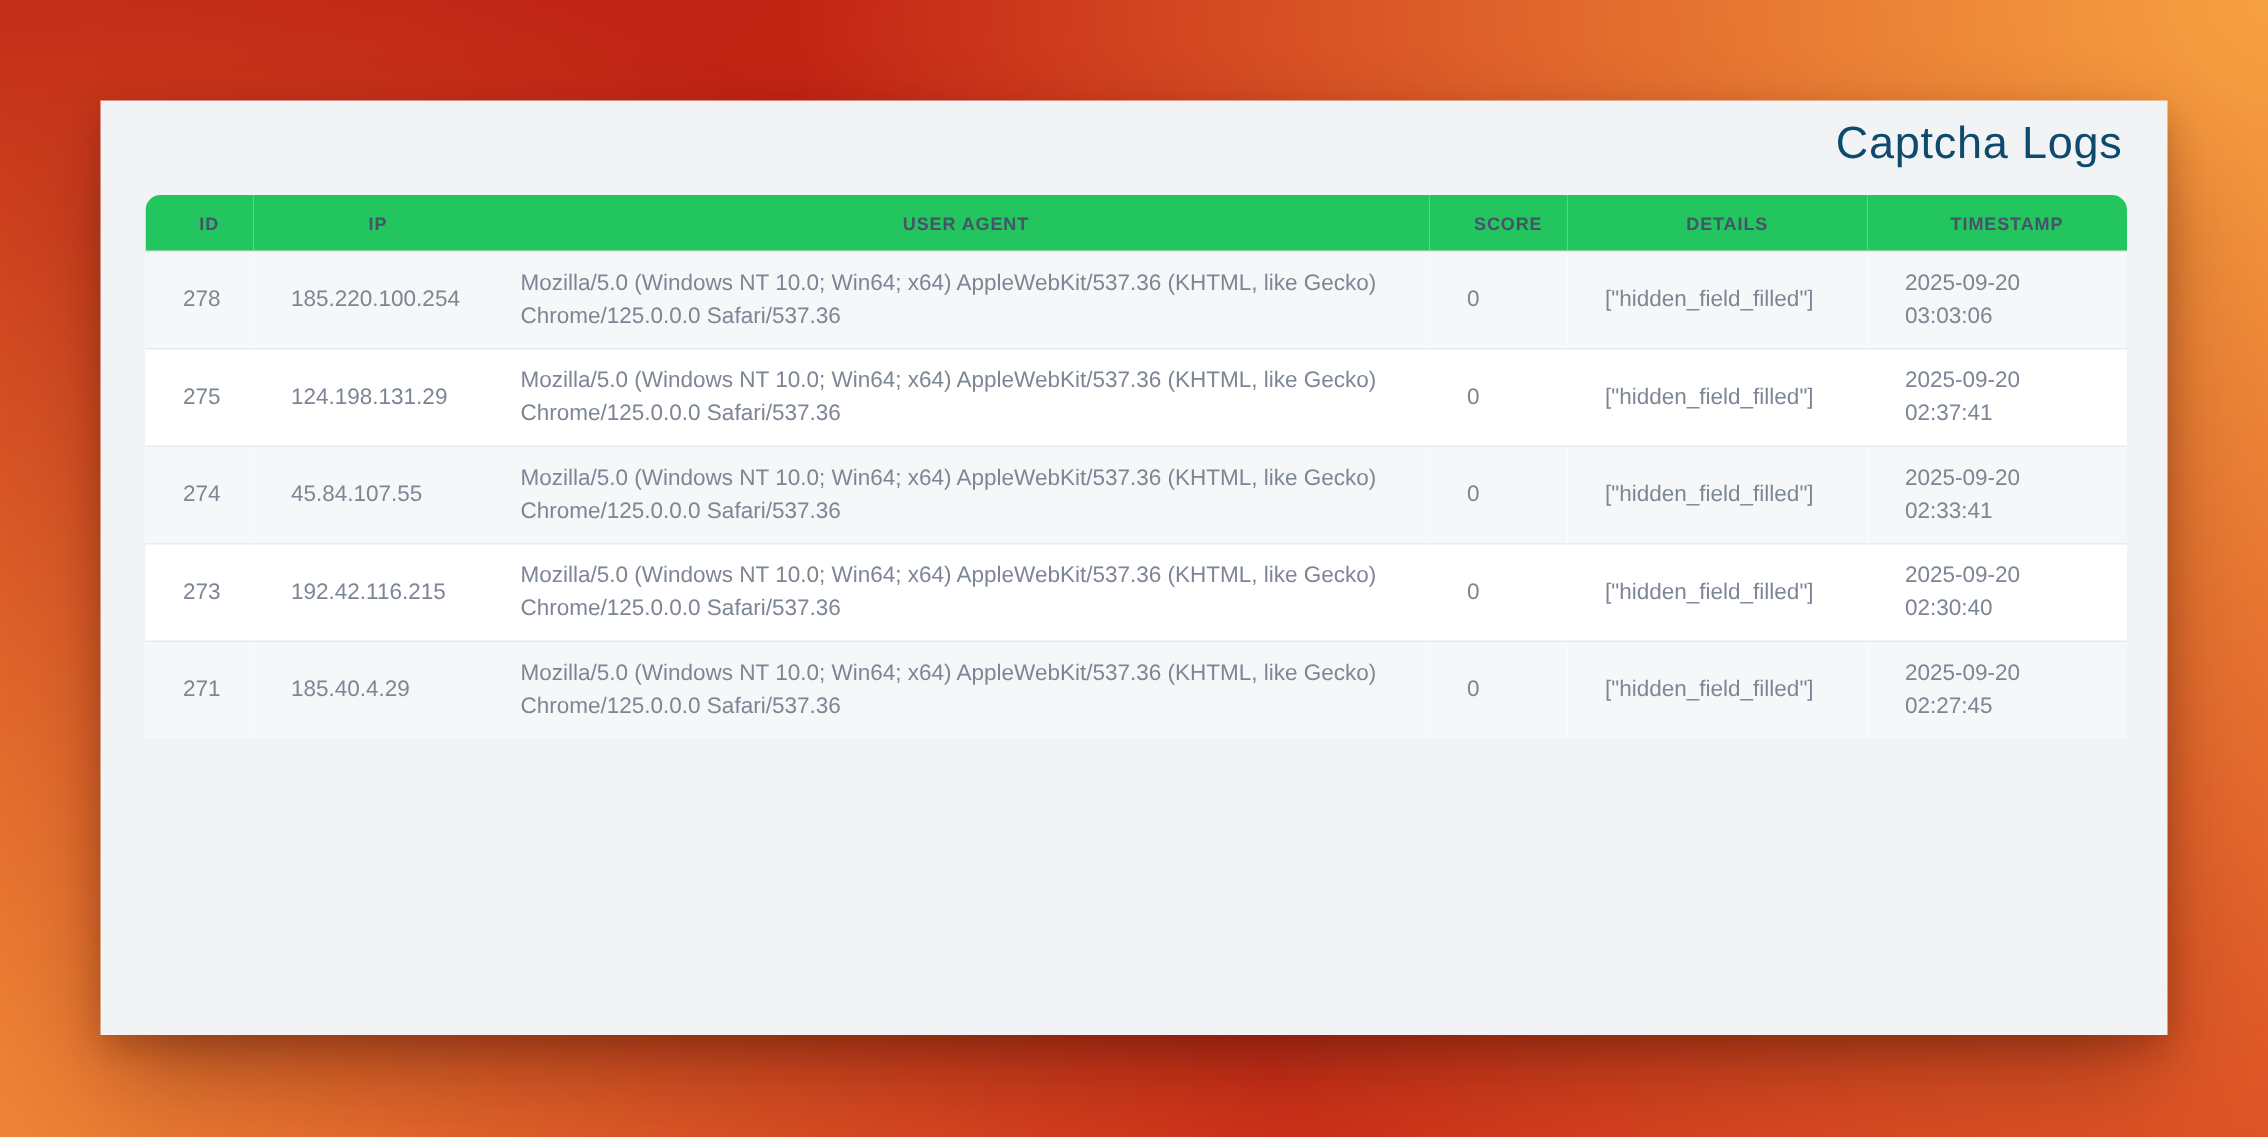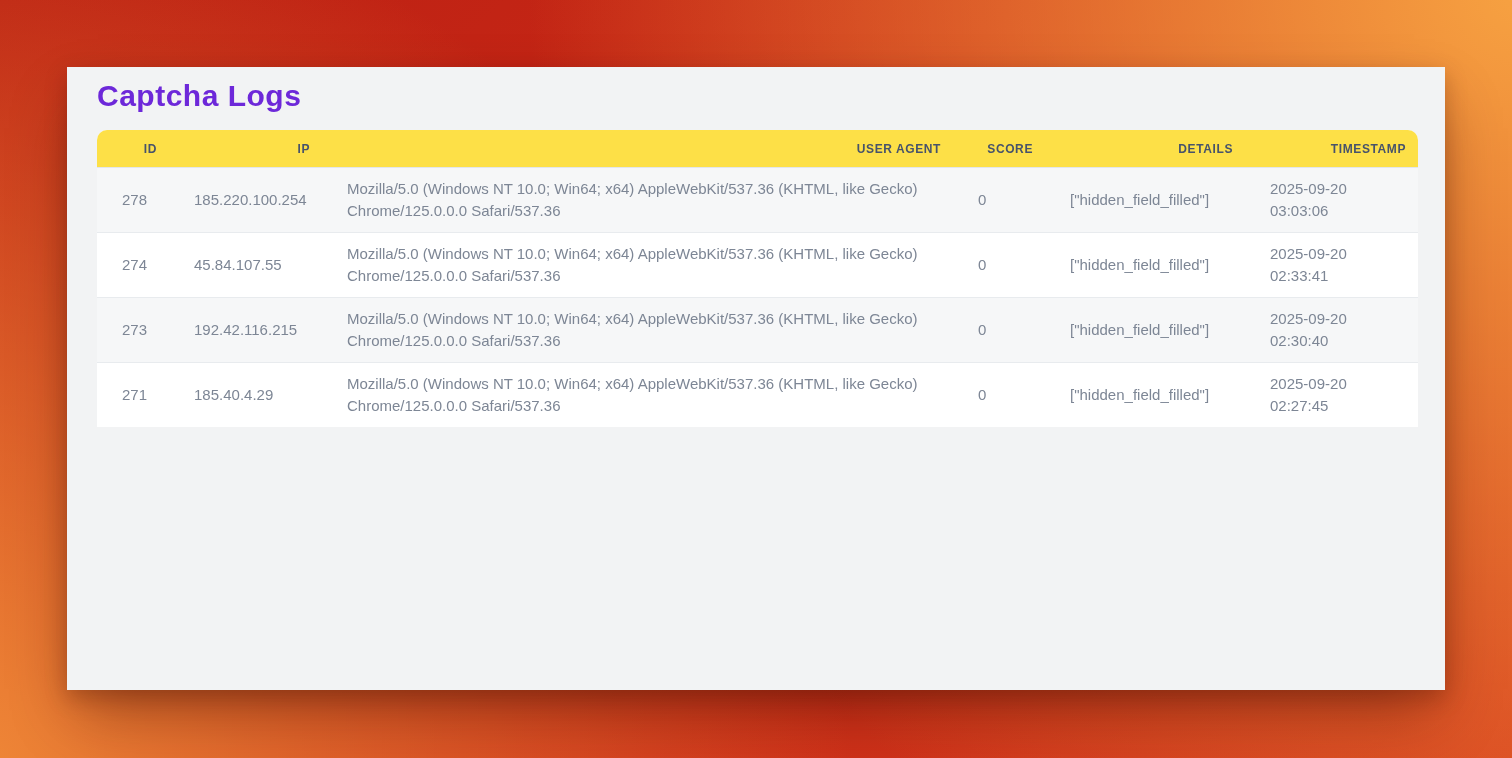--- a/index.html
+++ b/index.html
@@ -22,38 +22,39 @@
     width: 1378px; height: 623px;
     background: #f2f3f4;
     box-shadow: 0 30px 60px -10px rgba(70,15,5,0.45), 0 8px 20px rgba(70,15,5,0.25);
     overflow: hidden;
   }
   .card h1 {
     margin: 0 0 19px 0;
     padding: 14px 30px 0 30px;
     font-size: 30px;
     line-height: 30px;
-    font-weight: 700;
+    font-weight: 400;
     letter-spacing: 0.5px;
-    color: #6d28d9;
+    color: #0c4a6e;
+    text-align: right;
   }
   .table-wrap {
     margin: 0 27px 0 30px;
     background: #ffffff;
     border-radius: 10px 10px 0 0;
     overflow: hidden;
   }
   table {
     width: 100%;
     border-collapse: collapse;
     table-layout: fixed;
   }
   thead th {
-    background: #fde047;
-    text-align: right;
+    background: #22c55e;
+    text-align: center;
     font-size: 12px;
     font-weight: 700;
     letter-spacing: 0.6px;
     color: #47536b;
     padding: 12px 12px 11px 25px;
     border-bottom: 1px solid #e3e6ea;
     white-space: nowrap;
   }
   tbody td {
     font-size: 15px;
@@ -99,20 +100,28 @@
             <td>278</td>
             <td>185.220.100.254</td>
             <td>Mozilla/5.0 (Windows NT 10.0; Win64; x64) AppleWebKit/537.36 (KHTML, like Gecko) Chrome/125.0.0.0 Safari/537.36</td>
             <td class="nowrap">0</td>
             <td class="nowrap">["hidden_field_filled"]</td>
             <td>2025-09-20 03:03:06</td>
           </tr>
 
 
 
+          <tr>
+            <td>275</td>
+            <td>124.198.131.29</td>
+            <td>Mozilla/5.0 (Windows NT 10.0; Win64; x64) AppleWebKit/537.36 (KHTML, like Gecko) Chrome/125.0.0.0 Safari/537.36</td>
+            <td class="nowrap">0</td>
+            <td class="nowrap">["hidden_field_filled"]</td>
+            <td>2025-09-20 02:37:41</td>
+          </tr>
 
           <tr>
             <td>274</td>
             <td>45.84.107.55</td>
             <td>Mozilla/5.0 (Windows NT 10.0; Win64; x64) AppleWebKit/537.36 (KHTML, like Gecko) Chrome/125.0.0.0 Safari/537.36</td>
             <td class="nowrap">0</td>
             <td class="nowrap">["hidden_field_filled"]</td>
             <td>2025-09-20 02:33:41</td>
           </tr>
 

